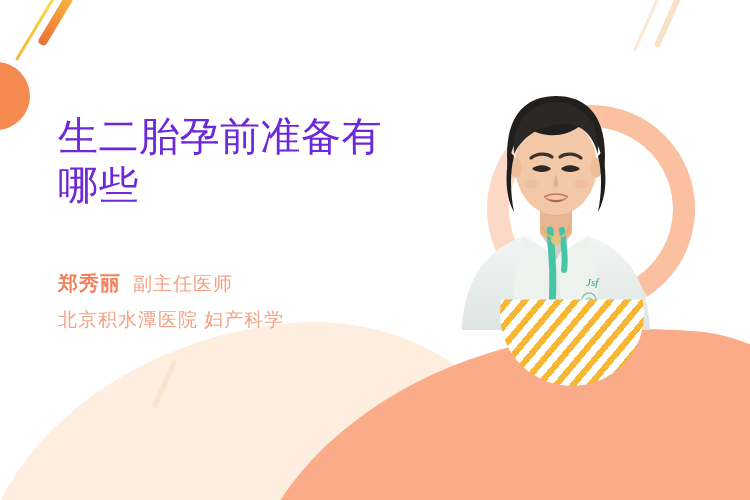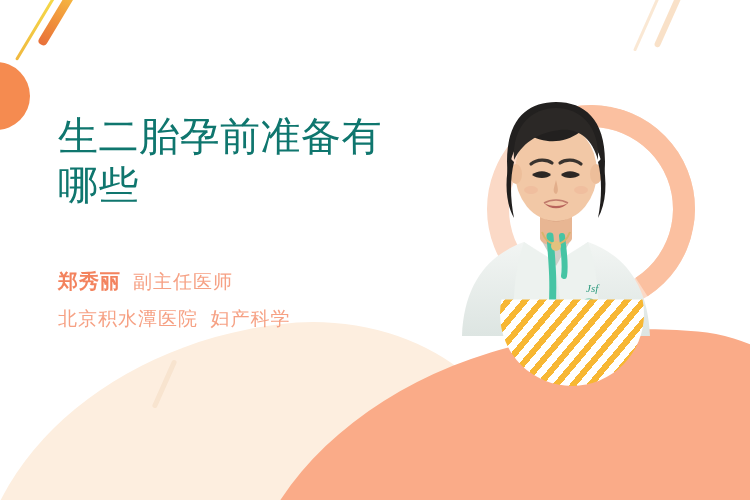--- a/index.html
+++ b/index.html
@@ -138,47 +138,46 @@
     background: #F7E2CD;
     border-radius: 3px;
     transform: rotate(24deg);
     opacity: .9;
   }
 
   
   .portrait {
     position: absolute;
     left: 452px;
-    top: 86px;
+    top: 80px;
     width: 208px;
     height: 250px;
   }
   .portrait svg { display: block; width: 100%; height: 100%; }
 
   
   .text-block {
     position: absolute;
     left: 58px;
     top: 112px;
     width: 380px;
   }
   .headline {
     margin: 0;
     font-size: 40px;
     line-height: 1.22;
     font-weight: 400;
-    color: #0f766e;
+    color: #6d28d9;
     letter-spacing: .5px;
     word-break: break-all;
     max-width: 350px;
   }
   .byline {
     margin-top: 54px;
     line-height: 1.9;
-    font-family: Liberation Mono, monospace;
   }
   .doc-name {
     font-size: 20px;
     font-weight: 700;
     color: #F3835E;
     letter-spacing: 1px;
   }
   .doc-title {
     font-size: 19px;
     font-weight: 400;

